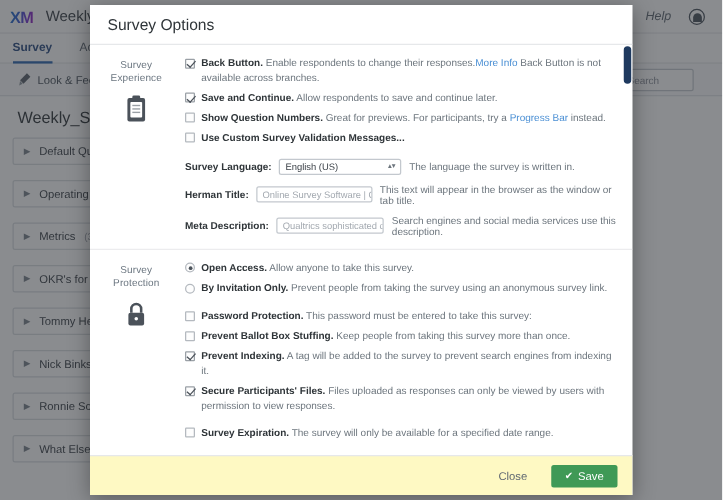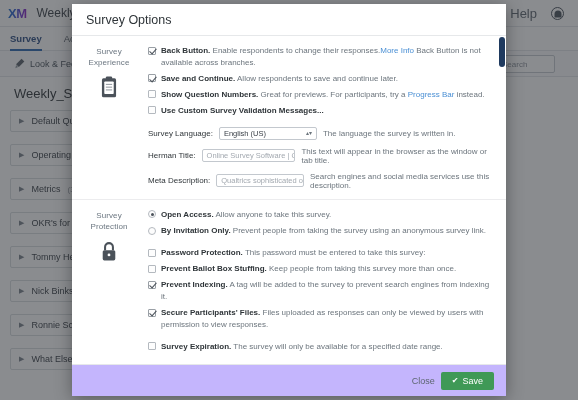--- a/index.html
+++ b/index.html
@@ -22,21 +22,21 @@
   }
   .xm-logo {
     font-size: 13px; font-weight: bold; letter-spacing: -0.5px;
     background: linear-gradient(100deg, #1a6ec9 0%, #2f5fd0 35%, #7b2fd0 75%, #9b1fb5 100%);
     -webkit-background-clip: text; background-clip: text;
     -webkit-text-fill-color: transparent; color: #3a5fd0;
     margin-right: 10px;
   }
   .bg-proj-title { font-size: 12px; color: #3b4148; font-weight: 400; }
   .bg-top-right { margin-left: auto; display: flex; align-items: center; gap: 14px; padding-right: 6px; }
-  .bg-top-link { font-size: 13px; color: #5d6670; }
+  .bg-top-link { font-size: 10px; color: #5d6670; font-style: italic; }
   .avatar-icon {
     width: 13px; height: 13px; border-radius: 50%;
     border: 1.2px solid #4a525c; position: relative; background:#fff;
   }
   .avatar-icon::after {
     content: ""; position: absolute; left: 50%; top: 52%;
     transform: translate(-50%,-35%);
     width: 7px; height: 7px; border-radius: 50% 50% 0 0; background: #4a525c;
   }
 
@@ -153,42 +153,42 @@
   }
 
   .opt-text { font-size: 8px; color: #5a6views; line-height: 1.45; }
   .opt-text { font-size: 8px; color: #6c757d; line-height: 1.45; }
   .opt-text b { color: #2f3539; font-weight: bold; }
   .opt-note { color: #6c757d; }
   .lnk { color: #4a8fd4; }
 
   .field-row { display: flex; align-items: center; gap: 6px; margin-bottom: 7px; }
   .field-row:last-child { margin-bottom: 0; }
-  .field-label { font-size: 8px; color: #2f3539; font-weight: normal; white-space: nowrap; }
+  .field-label { font-size: 8px; color: #2f3539; font-weight: bold; white-space: nowrap; }
   .sel {
     width: 98px; height: 13px; border: 1px solid #c3c8ce; border-radius: 2px;
     background: #fff; font-size: 7.5px; color: #3b4148;
     display: flex; align-items: center; padding: 0 4px; position: relative;
   }
   .sel .spin {
     position: absolute; right: 4px; top: 50%; transform: translateY(-50%);
     font-size: 6px; color: #6c757d; line-height: 1;
   }
   .txt {
     width: 104px; height: 13px; border: 1px solid #c3c8ce; border-radius: 2px;
     background: #fff; font-size: 7.5px; color: #a3a9b0;
     display: flex; align-items: center; padding: 0 4px; overflow: hidden;
     white-space: nowrap;
   }
   .field-help { font-size: 8px; color: #6c757d; }
 
   .modal-footer {
     flex: 0 0 32px; height: 32px; border-top: 1px solid #e6e8ea;
     display: flex; align-items: center; justify-content: flex-end;
-    gap: 0; padding: 0 12px; background: #c4b5fd;
+    gap: 13px; padding: 0 12px; background: #fef9c3;
   }
   .btn-close { font-size: 9px; color: #5d6670; padding: 4px 6px; }
   .btn-save {
     background: #3f9956; color: #fff; font-size: 9px;
     border-radius: 2px; padding: 4px 11px;
     display: flex; align-items: center; gap: 4px;
   }
   .chk-glyph { font-size: 8px; }
 </style>
 </head>

